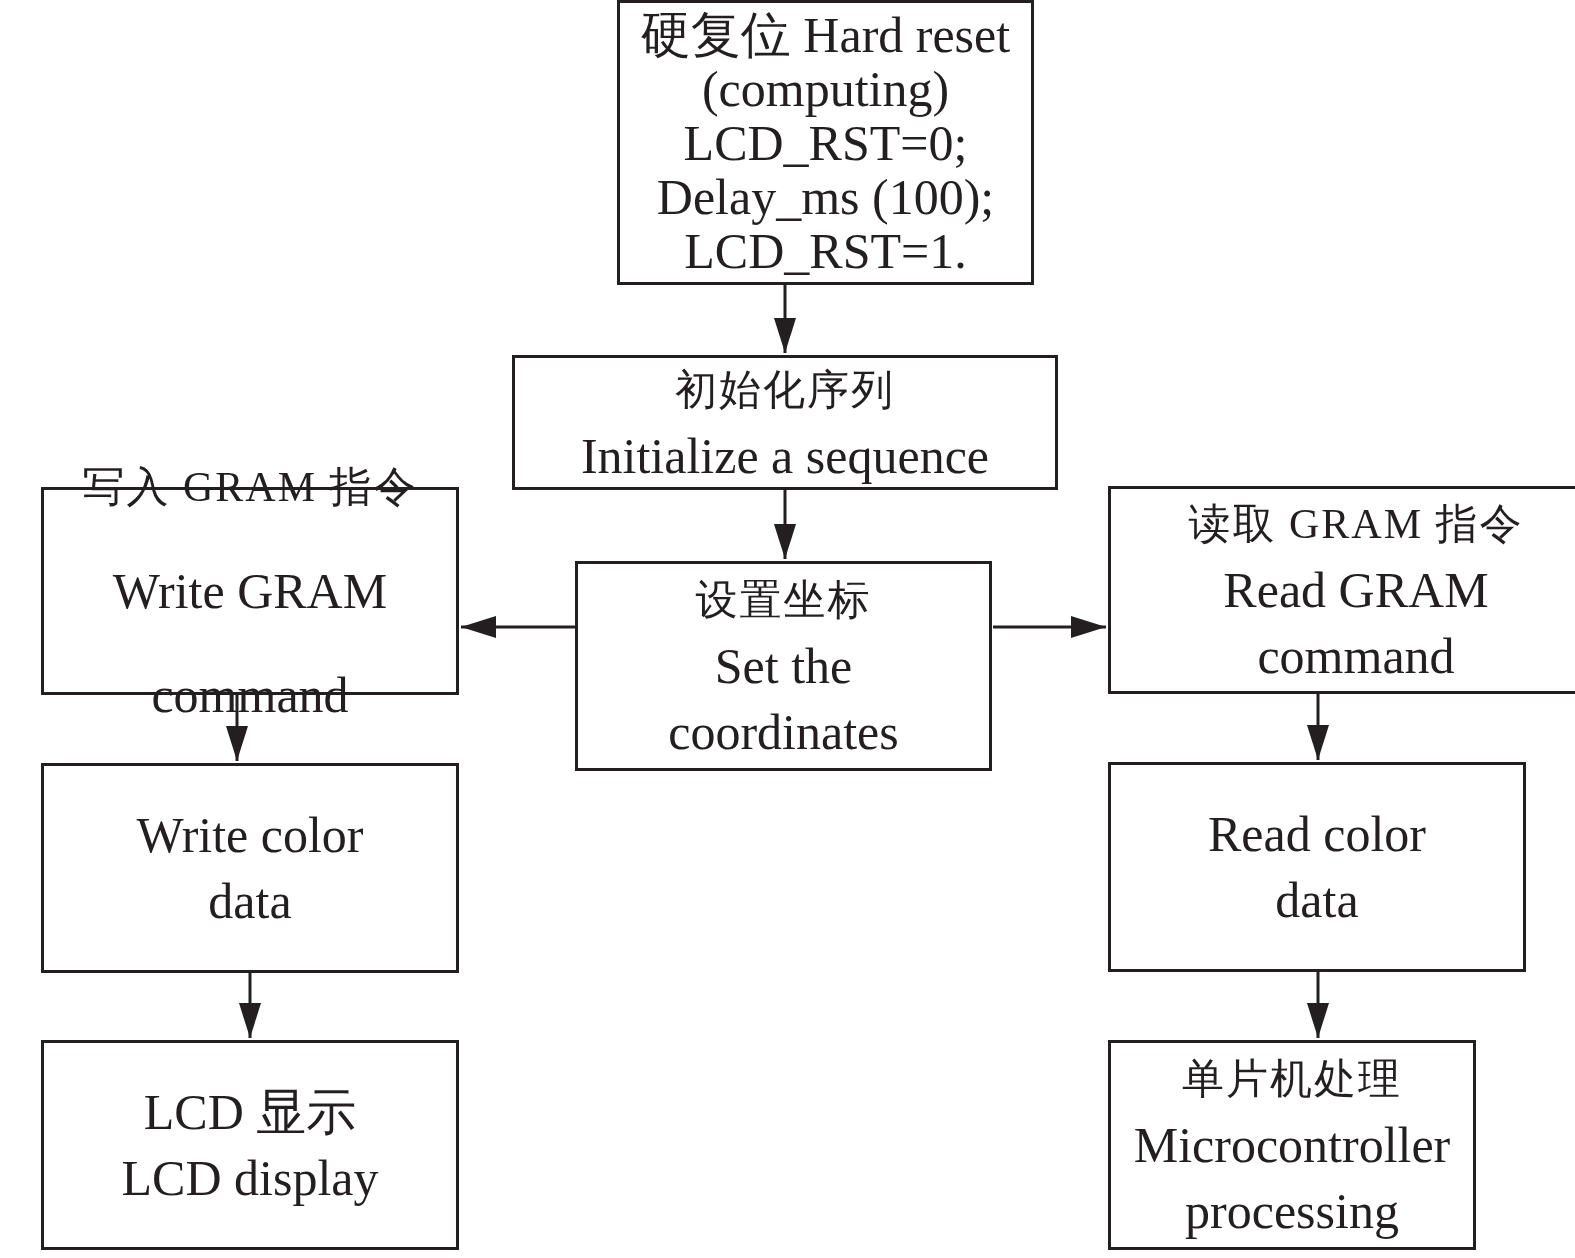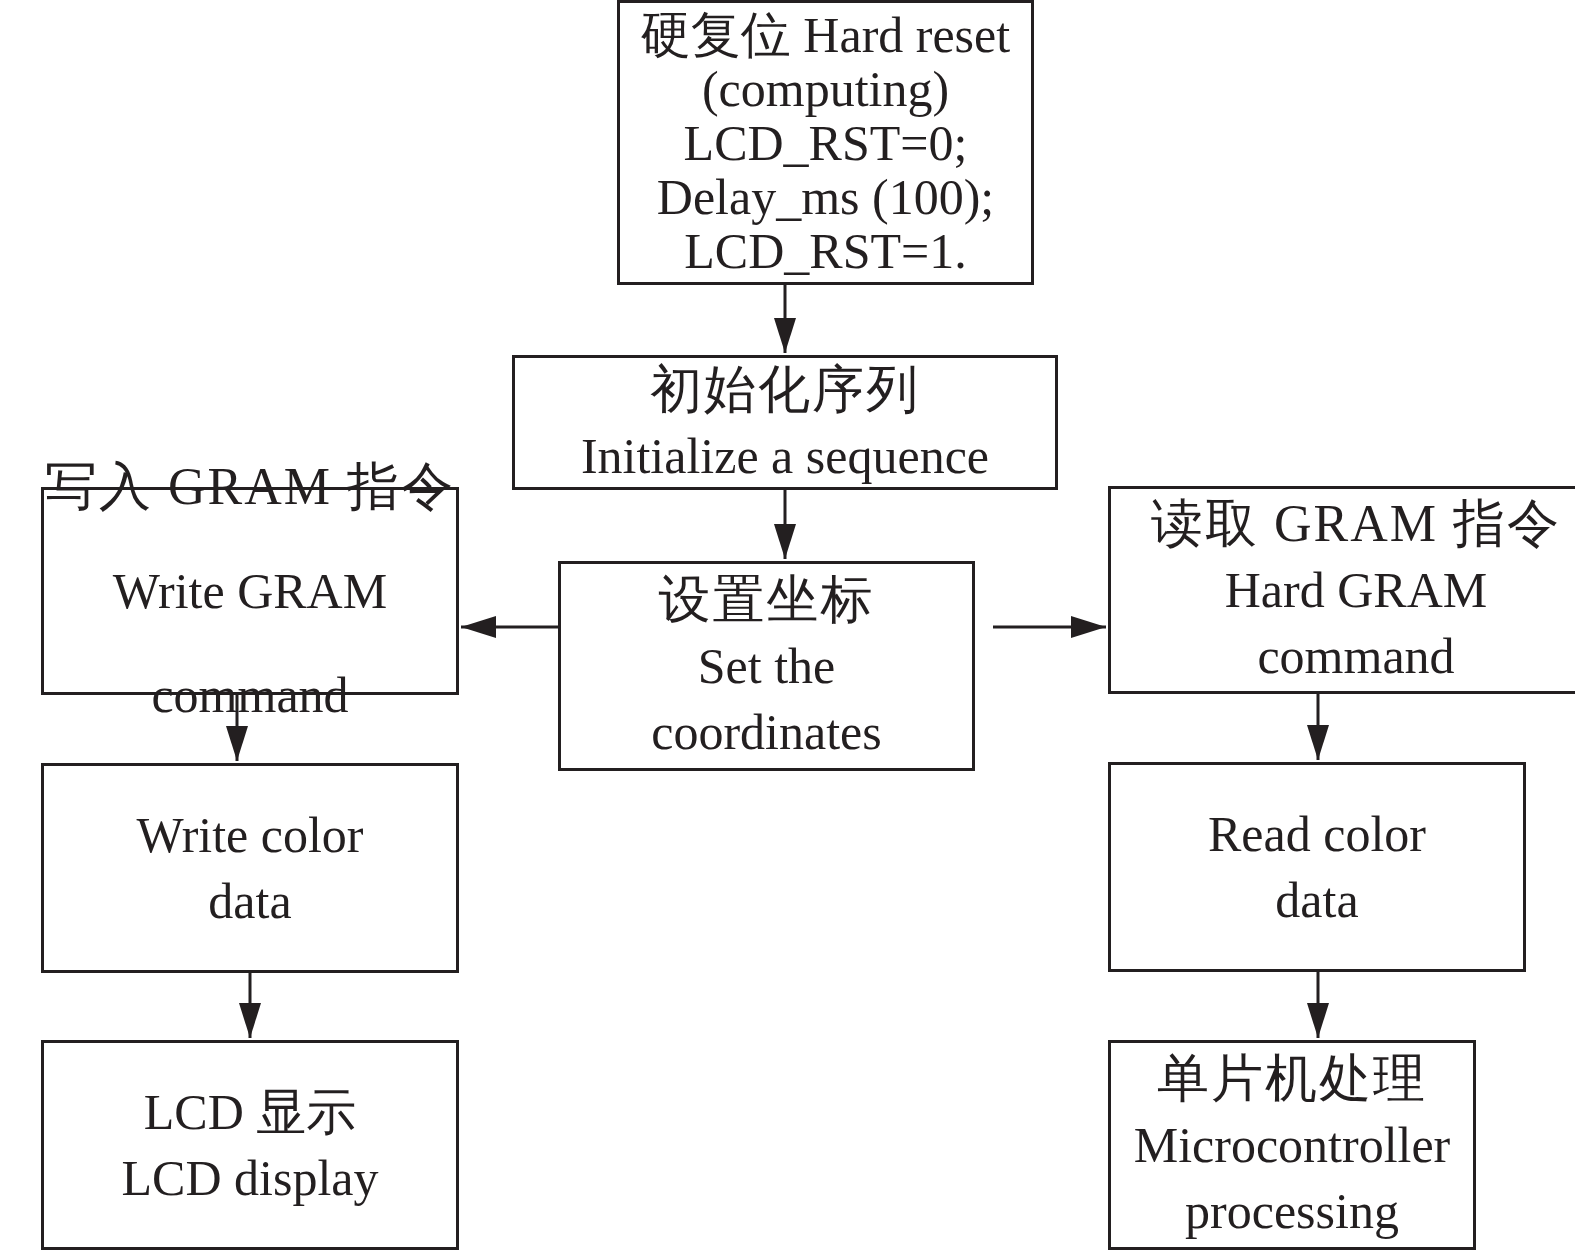--- a/index.html
+++ b/index.html
@@ -2,21 +2,21 @@
 <html><head>
   <meta charset="utf-8">
   <style>
     html, body { margin:0; padding:0; background:#ffffff; }
     body { width:1575px; height:1258px; position:relative; overflow:hidden;
            font-family: "Liberation Serif", "DejaVu Serif", serif; color:#231f20; }
     .box { position:absolute; box-sizing:border-box; border:3px solid #231f20; background:#fff;
            display:flex; flex-direction:column; align-items:center; justify-content:center; text-align:center; }
     .line { display:block; white-space:nowrap; font-size:50px; line-height:66px; }
     .tight .line { line-height:54px; }
-    .cn { font-size:52px; letter-spacing:2px; }
+    .cn { font-size:42px; letter-spacing:2px; }
     svg.arrows { position:absolute; left:0; top:0; }
   </style>
 </head>
 <body>
 
 <svg class="arrows" width="1575" height="1258">
   <defs>
     <marker id="ah" markerWidth="12" markerHeight="12" refX="10" refY="5" orient="auto" markerUnits="userSpaceOnUse" viewBox="0 0 10 10">
       <path d="M0,0 L10,5 L0,10 z" fill="#231f20"></path>
     </marker>
@@ -49,35 +49,35 @@
   <span class="line">LCD_RST=0;</span>
   <span class="line">Delay_ms (100);</span>
   <span class="line">LCD_RST=1.</span>
 </div>
 
 <div class="box" style="left:512px; top:355px; width:546px; height:135px;">
   <span class="line cn">初始化序列</span>
   <span class="line">Initialize a sequence</span>
 </div>
 
-<div class="box" style="left:558px; top:561px; width:417px; height:210px;">
+<div class="box" style="left:575px; top:561px; width:417px; height:210px;">
   <span class="line cn">设置坐标</span>
   <span class="line">Set the</span>
   <span class="line">coordinates</span>
 </div>
 
 <div class="box" style="left:41px; top:487px; width:418px; height:208px;gap:38px;">
   <span class="line cn">写入 GRAM 指令</span>
   <span class="line">Write GRAM</span>
   <span class="line">command</span>
 </div>
 
 <div class="box" style="left:1108px; top:486px; width:496px; height:208px;">
   <span class="line cn">读取 GRAM 指令</span>
-  <span class="line">Hard GRAM</span>
+  <span class="line">Read GRAM</span>
   <span class="line">command</span>
 </div>
 
 <div class="box" style="left:41px; top:763px; width:418px; height:210px;">
   <span class="line">Write color</span>
   <span class="line">data</span>
 </div>
 
 <div class="box" style="left:1108px; top:762px; width:418px; height:210px;">
   <span class="line">Read color</span>

